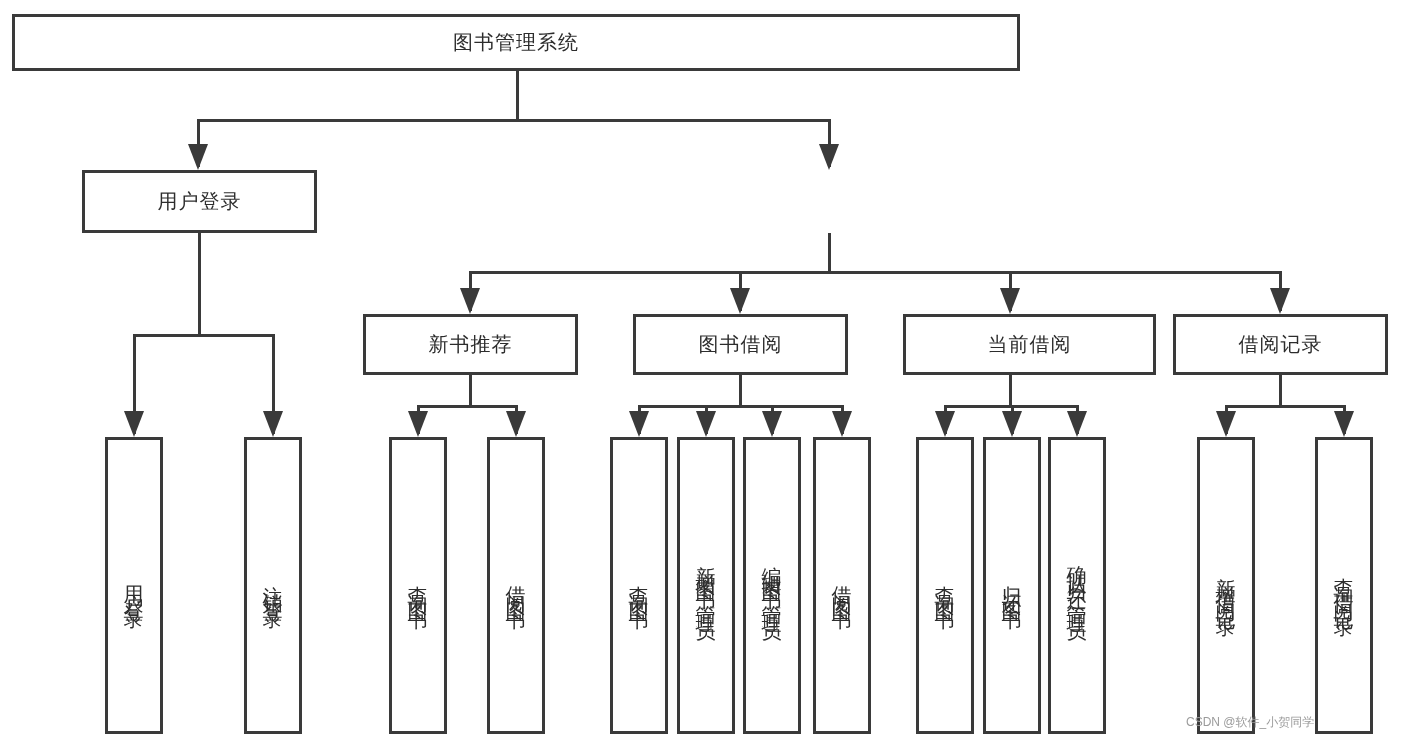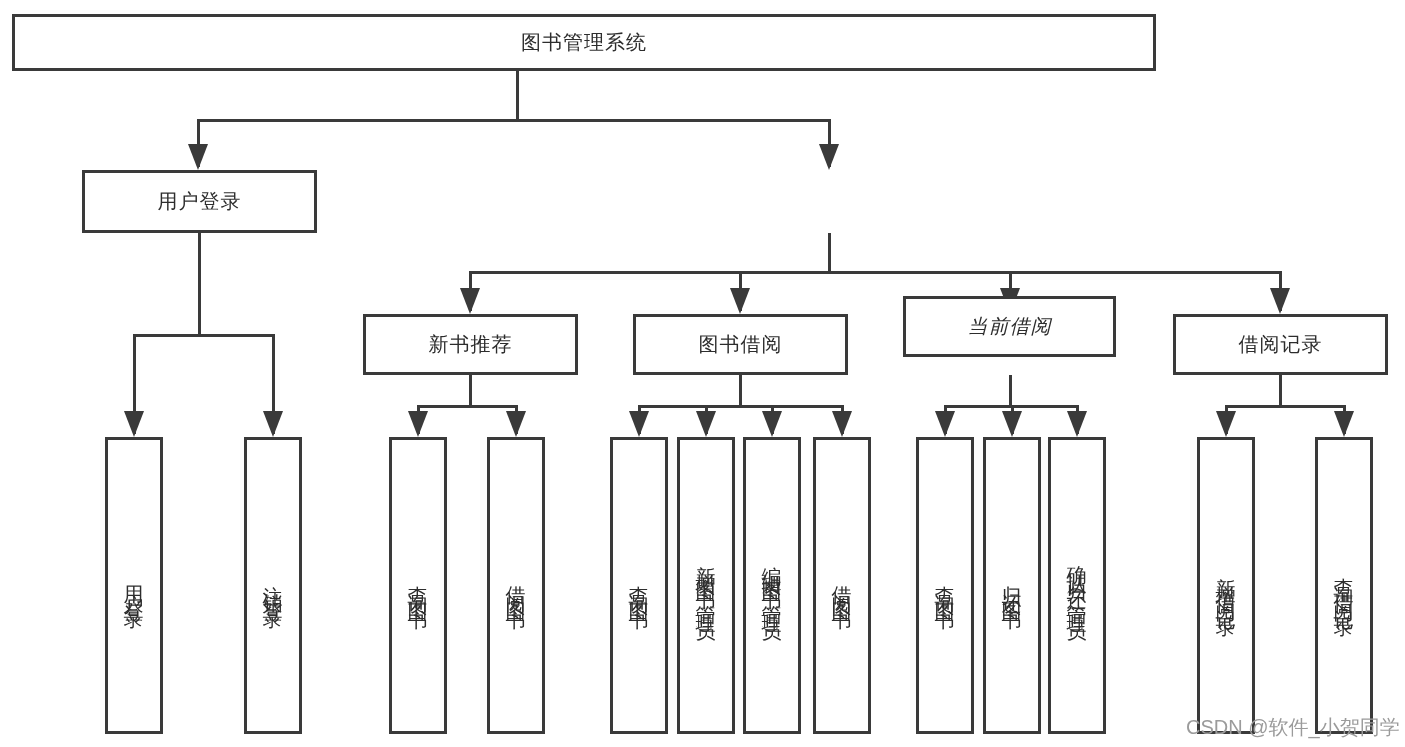--- a/index.html
+++ b/index.html
@@ -51,32 +51,32 @@
     position: absolute;
     width: 0; height: 0;
     border-left: 10px solid transparent;
     border-right: 10px solid transparent;
     border-top: 26px solid #3a3a3a;
   }
   .watermark {
     position: absolute;
     left: 1186px;
     top: 714px;
-    font-size: 20px;
+    font-size: 12px;
     color: #9b9b9b;
     white-space: nowrap;
     z-index: 10;
   }
 </style>
 </head>
 <body>
 
 <div id="canvas">
 
-  <div class="hbox" style="left:12px; top:14px; width:1144px; height:57px;">图书管理系统</div>
+  <div class="hbox" style="left:12px; top:14px; width:1008px; height:57px;">图书管理系统</div>
 
   <div class="vl" style="left:516px; top:70px; height:49px;"></div>
   <div class="hl" style="left:197px; top:119px; width:634px;"></div>
   <div class="vl" style="left:197px; top:119px; height:48px;"></div>
   <div class="vl" style="left:828px; top:119px; height:48px;"></div>
   <div class="ar" style="left:188px; top:144px;"></div>
   <div class="ar" style="left:819px; top:144px;"></div>
 
   <div class="hbox" style="left:82px; top:170px; width:235px; height:63px;">用户登录</div>
 
@@ -93,21 +93,21 @@
   <div class="vl" style="left:739px; top:271px; height:40px;"></div>
   <div class="vl" style="left:1009px; top:271px; height:40px;"></div>
   <div class="vl" style="left:1279px; top:271px; height:40px;"></div>
   <div class="ar" style="left:460px; top:288px;"></div>
   <div class="ar" style="left:730px; top:288px;"></div>
   <div class="ar" style="left:1000px; top:288px;"></div>
   <div class="ar" style="left:1270px; top:288px;"></div>
 
   <div class="hbox" style="left:363px; top:314px; width:215px; height:61px;">新书推荐</div>
   <div class="hbox" style="left:633px; top:314px; width:215px; height:61px;">图书借阅</div>
-  <div class="hbox" style="left:903px; top:296px; width:213px; height:61px;font-style:italic;">当前借阅</div>
+  <div class="hbox" style="left:903px; top:314px; width:253px; height:61px;">当前借阅</div>
   <div class="hbox" style="left:1173px; top:314px; width:215px; height:61px;">借阅记录</div>
 
   <div class="vl" style="left:469px; top:375px; height:30px;"></div>
   <div class="hl" style="left:417px; top:405px; width:101px;"></div>
   <div class="vl" style="left:417px; top:405px; height:29px;"></div>
   <div class="vl" style="left:515px; top:405px; height:29px;"></div>
   <div class="ar" style="left:408px; top:411px;"></div>
   <div class="ar" style="left:506px; top:411px;"></div>
 
   <div class="vl" style="left:739px; top:375px; height:30px;"></div>

